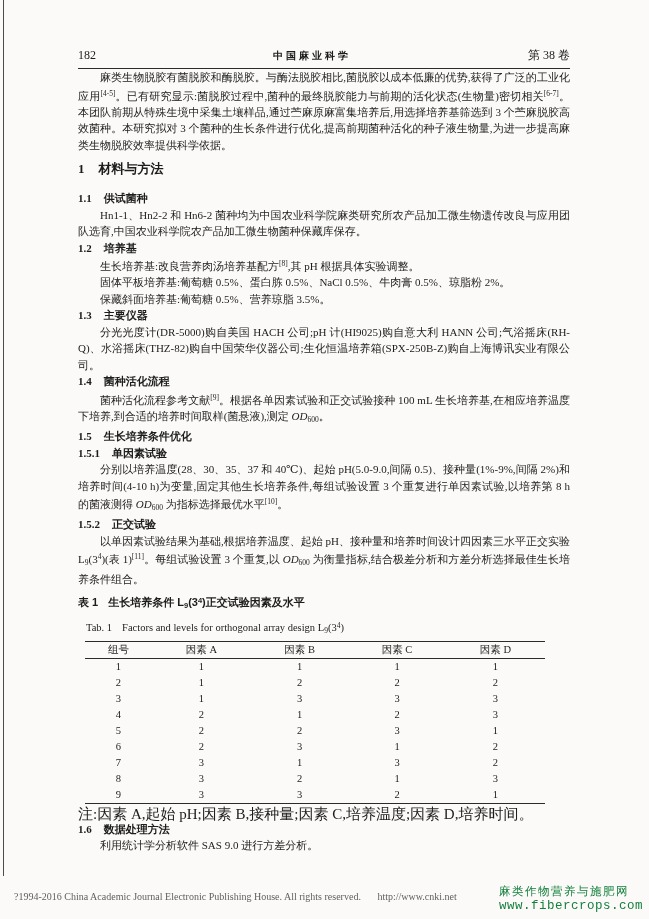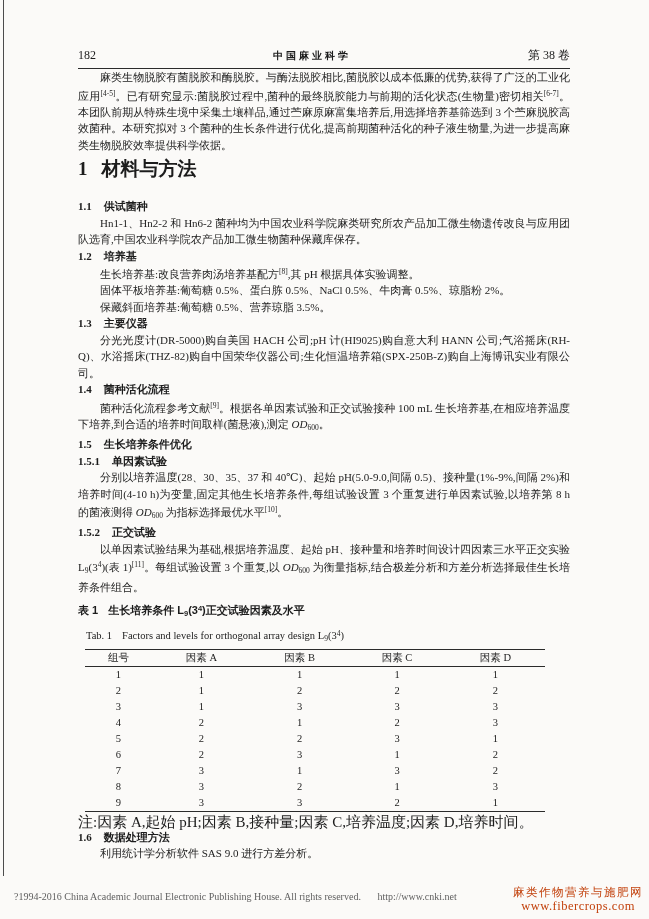--- a/index.html
+++ b/index.html
@@ -12,39 +12,39 @@
     color:#1c1c1c;
   }
   .scan-edge{position:absolute;left:3px;top:0;width:1px;height:876px;background:#4c4c4c;}
   .content{position:absolute;left:78px;top:0;width:492px;}
   .pagehead{display:flex;justify-content:space-between;align-items:baseline;padding-top:48px;font-size:12px;line-height:14px;}
   .pagehead .jt{font-size:10px;letter-spacing:3px;font-weight:bold;}
   .headrule{border-bottom:1px solid #2b2b2b;margin-top:5px;}
   p.body{margin:0;font-size:11px;line-height:16.5px;text-align:justify;}
   p.first{margin-top:10px;}
   .indent{text-indent:22px;}
-  .h1{font-family:"Liberation Sans","DejaVu Sans",sans-serif;font-weight:bold;font-size:19px;line-height:19px;margin:6px 0 20px 0;}
+  .h1{font-family:"Liberation Sans","DejaVu Sans",sans-serif;font-weight:bold;font-size:13px;line-height:19px;margin:6px 0 12px 0;}
   .h1 .hnum{margin-right:14px;font-family:"Liberation Serif","DejaVu Serif",serif;}
   .h2,.h3{font-family:"Liberation Sans","DejaVu Sans",sans-serif;font-weight:bold;font-size:11px;line-height:16.5px;}
   .h2 .hnum,.h3 .hnum{margin-right:12px;font-family:"Liberation Serif","DejaVu Serif",serif;font-weight:bold;}
   .seg-sup{font-size:7.5px;vertical-align:3.5px;}
   .seg-sub{font-size:7.5px;vertical-align:-2px;}
   .seg-i{font-style:italic;}
   .cap-cn{font-family:"Liberation Sans","DejaVu Sans",sans-serif;font-weight:bold;font-size:11px;line-height:15px;margin-top:5px;}
   .cap-cn .cap-label{margin-right:10px;}
   .cap-en{font-size:10.5px;line-height:15px;margin-top:4px;}
   .cap-en .cap-label{margin-right:10px;margin-left:8px;}
   table.orth{width:460px;margin:3px 0 0 7px;border-collapse:collapse;font-size:10.5px;}
   table.orth thead tr{border-top:1.5px solid #2b2b2b;border-bottom:1px solid #2b2b2b;}
   table.orth tbody tr:last-child{border-bottom:1.5px solid #2b2b2b;}
   table.orth th,table.orth td{font-weight:normal;text-align:center;padding:0;height:16px;}
   .tnote{font-size:15px;line-height:14px;margin-top:3px;}
   .footer{position:absolute;left:14px;bottom:17px;font-size:10px;color:#5f5f5f;white-space:nowrap;font-family:"Liberation Serif","DejaVu Serif",serif;}
   .footer .furl{margin-left:14px;}
-  .watermark{position:absolute;right:6px;bottom:6px;text-align:center;color:#c2410c;font-family:Liberation Serif, serif;}
+  .watermark{position:absolute;right:6px;bottom:6px;text-align:left;color:#15803d;font-family:Liberation Mono, monospace;}
   .watermark .wm1{font-size:11.5px;letter-spacing:1.5px;line-height:14px;}
   .watermark .wm2{font-size:12.5px;line-height:14px;letter-spacing:0.5px;}
 </style>
 </head>
 <body>
 
 <div class="page">
   <div class="scan-edge"></div>
 
   <div class="content">

